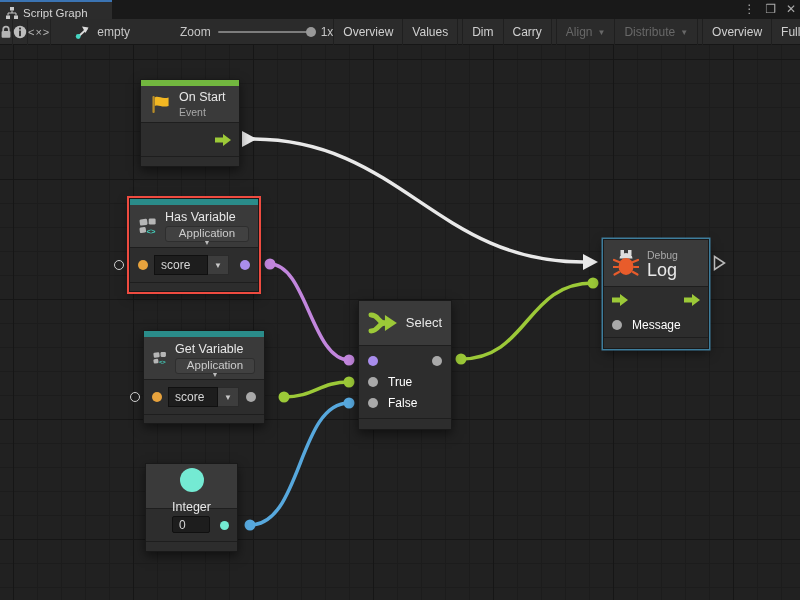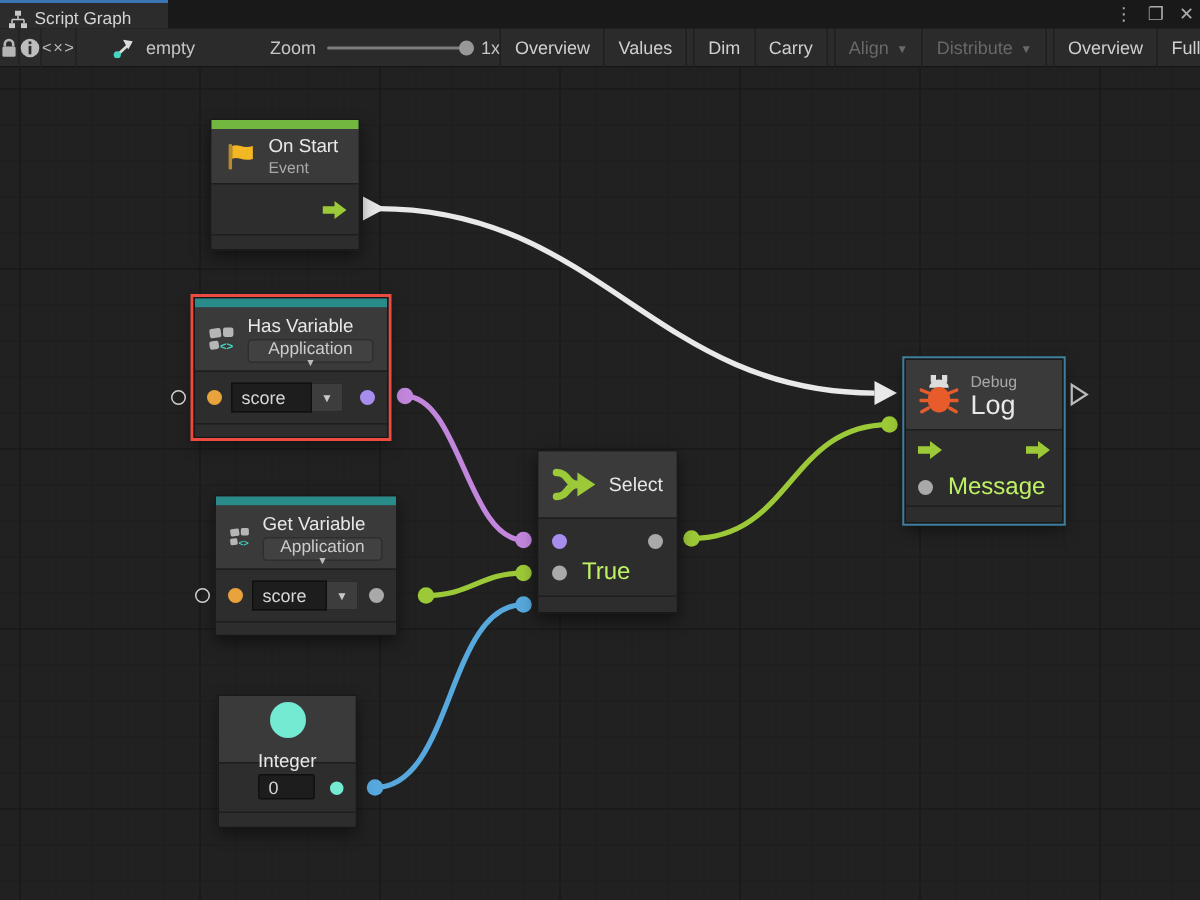--- a/index.html
+++ b/index.html
@@ -75,21 +75,21 @@
   .dot.aqua   { background:var(--port-aqua); }
   .scope-dd { display:flex; align-items:center; justify-content:space-between; width:84px; height:16px;
     background:#414141; border:1px solid #2e2e2e; border-radius:3px; padding:0 5px; font-size:11.5px; color:#cccccc;flex-direction:column; }
   .scope-dd .dd { font-size:7px; color:#bcbcbc; }
   .var-field { width:54px; height:20px; background:#1d1d1d; border:1px solid #101010;
     font-size:12px; color:#d6d6d6; display:flex; align-items:center; padding:0 6px; }
   .var-btn { width:21px; height:20px; background:#3d3d3d; border:1px solid #2a2a2a; border-left:none;
     display:flex; align-items:center; justify-content:center; font-size:8px; color:#c8c8c8; }
   .value-box { width:38px; height:17px; background:#1d1d1d; border:1px solid #101010;
     font-size:12px; color:#d5d5d5; display:flex; align-items:center; padding:0 6px; border-radius:2px; }
-  .port-label { font-size:16px; color:#bef264; margin-left:10px; }
+  .port-label { font-size:12px; color:#ffffff; margin-left:10px; }
   .spacer { flex:1; }
   .hollow-circle { position:absolute; width:10px; height:10px; border:1.5px solid #cfcfcf; border-radius:50%; }
 </style>
 </head>
 <body>
 
 <div id="app">
 
   <div id="tabbar">
     <div id="tab">
@@ -296,20 +296,24 @@
     </div>
     <div class="nbody" style="padding:4px 0 5px;">
       <div class="nrow" style="height:21px; padding:0 9px;">
         <span class="dot purple"></span>
         <span class="spacer"></span>
         <span class="dot gray"></span>
       </div>
       <div class="nrow" style="height:21px; padding:0 9px;">
         <span class="dot gray"></span>
         <span class="port-label">True</span>
+      </div>
+      <div class="nrow" style="height:21px; padding:0 9px;">
+        <span class="dot gray"></span>
+        <span class="port-label">False</span>
       </div>
     </div>
     <div class="nfooter" style="height:11px;"></div>
   </div>
 
   <div class="node" style="left:145px; top:463px; width:93px;">
     <div class="nheader" style="height:44px;flex-direction:column;">
       <span style="width:24px; height:24px; border-radius:50%; background:#74ead3; flex:none;"></span>
       <div class="ncol">
         <span class="ntitle">Integer</span>

